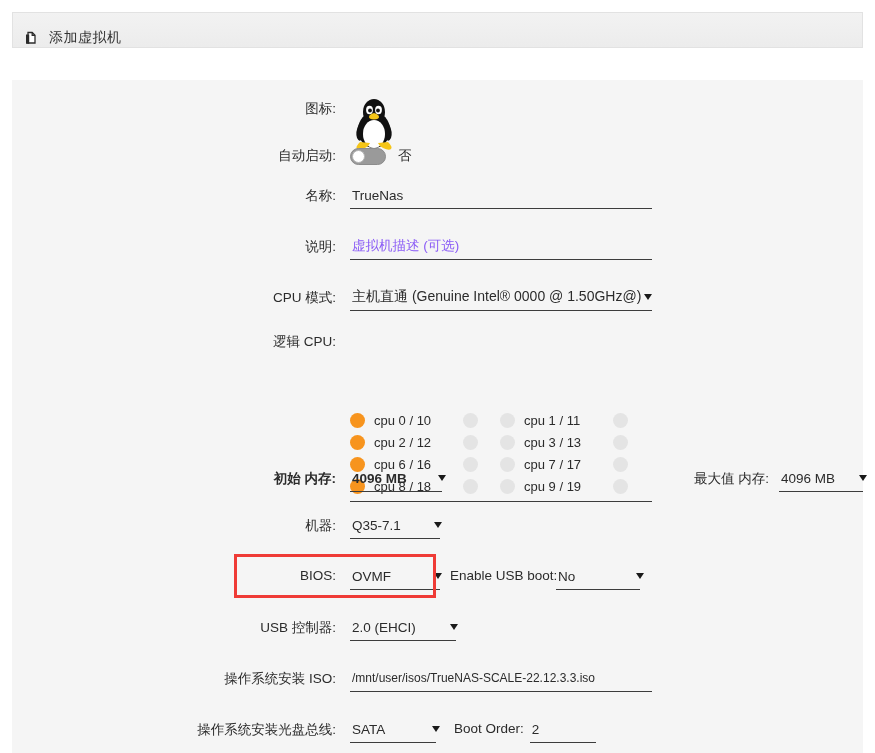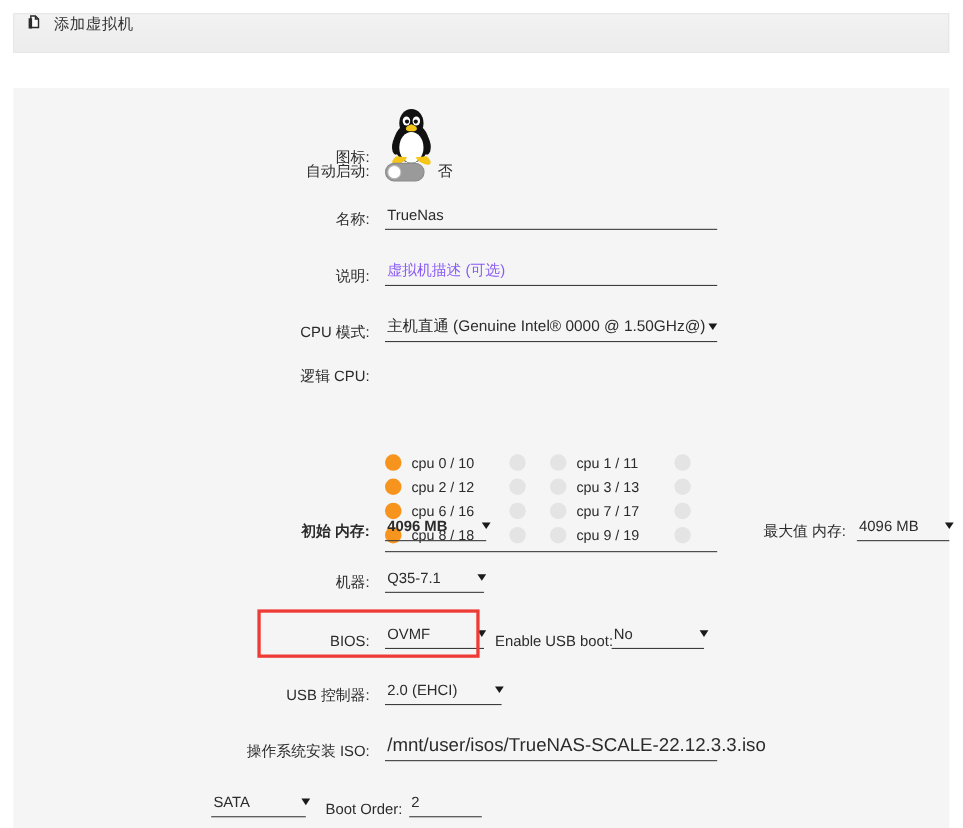--- a/index.html
+++ b/index.html
@@ -21,21 +21,21 @@
   .titlebar {
     position: absolute;
     left: 12px;
     top: 12px;
     width: 851px;
     height: 36px;
     background: linear-gradient(to bottom, #f2f2f2 0%, #ececec 100%);
     border: 1px solid #e2e2e2;
     box-sizing: border-box;
     display: flex;
-    align-items: flex-start;
+    align-items: flex-end;
     padding-left: 10px;
   }
   .titlebar .tb-icon {
     width: 16px;
     height: 16px;
     display: inline-block;
     margin-right: 10px;
     flex: 0 0 auto;
   }
   .titlebar .tb-title {
@@ -52,21 +52,21 @@
     width: 851px;
     height: 673px;
     background: #f5f5f5;
     box-sizing: border-box;
   }
 
   
   .row {
     position: absolute;
     display: flex;
-    align-items: flex-end;
+    align-items: flex-start;
   }
   .lbl {
     text-align: right;
     color: #2b2b2b;
     font-size: 13.5px;
     white-space: nowrap;
   }
 
   
   .field {
@@ -368,25 +368,26 @@
     <div class="lbl" style="width:110px; padding-top:5px;">USB 控制器:</div>
     <div class="field" style="margin-left:14px; width:106px;">
       <span class="val">2.0 (EHCI)</span>
       <span class="caret" style="right:-2px;"></span>
     </div>
   </div>
 
   <div class="row" style="left:190px; top:585px; width:460px;">
     <div class="lbl" style="width:134px; padding-top:5px;">操作系统安装 ISO:</div>
     <div class="field" style="margin-left:14px; width:302px;">
-      <span class="val" style="font-size:17px;">/mnt/user/isos/TrueNAS-SCALE-22.12.3.3.iso</span>
+      <span class="val" style="font-size:12px;">/mnt/user/isos/TrueNAS-SCALE-22.12.3.3.iso</span>
     </div>
   </div>
 
   <div class="row" style="left:166px; top:636px; width:460px;">
+    <div class="lbl" style="width:158px; padding-top:5px;">操作系统安装光盘总线:</div>
     <div class="field" style="margin-left:14px; width:86px;">
       <span class="val">SATA</span>
       <span class="caret" style="right:-4px;"></span>
     </div>
     <div class="lbl" style="width:auto; margin-left:18px; padding-top:5px;">Boot Order:</div>
     <div class="field" style="margin-left:6px; width:66px;">
       <span class="val">2</span>
     </div>
   </div>
 

